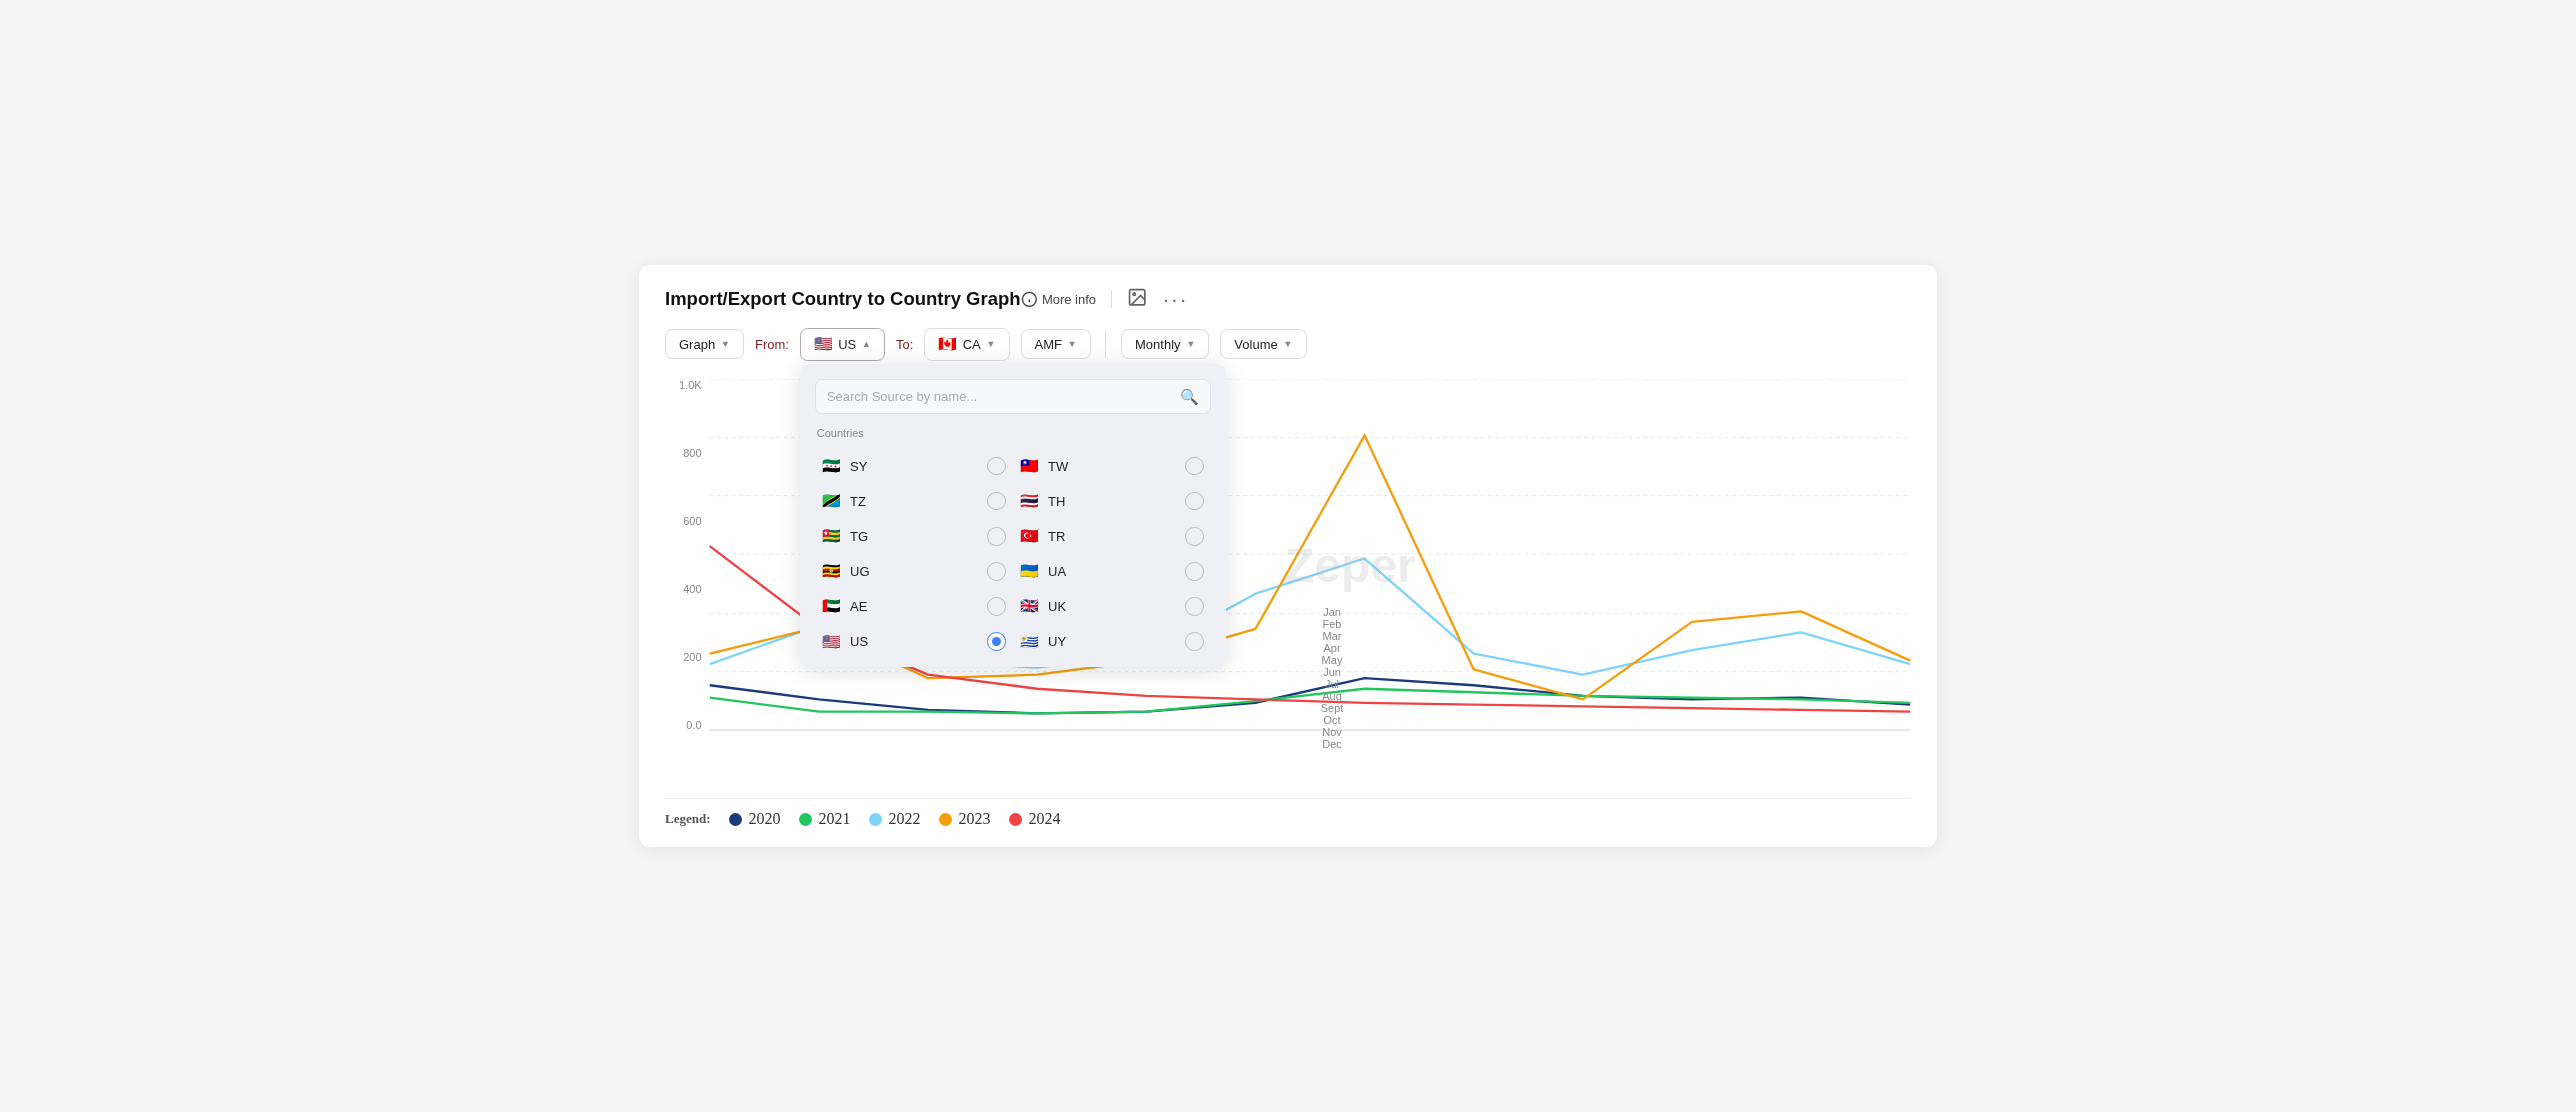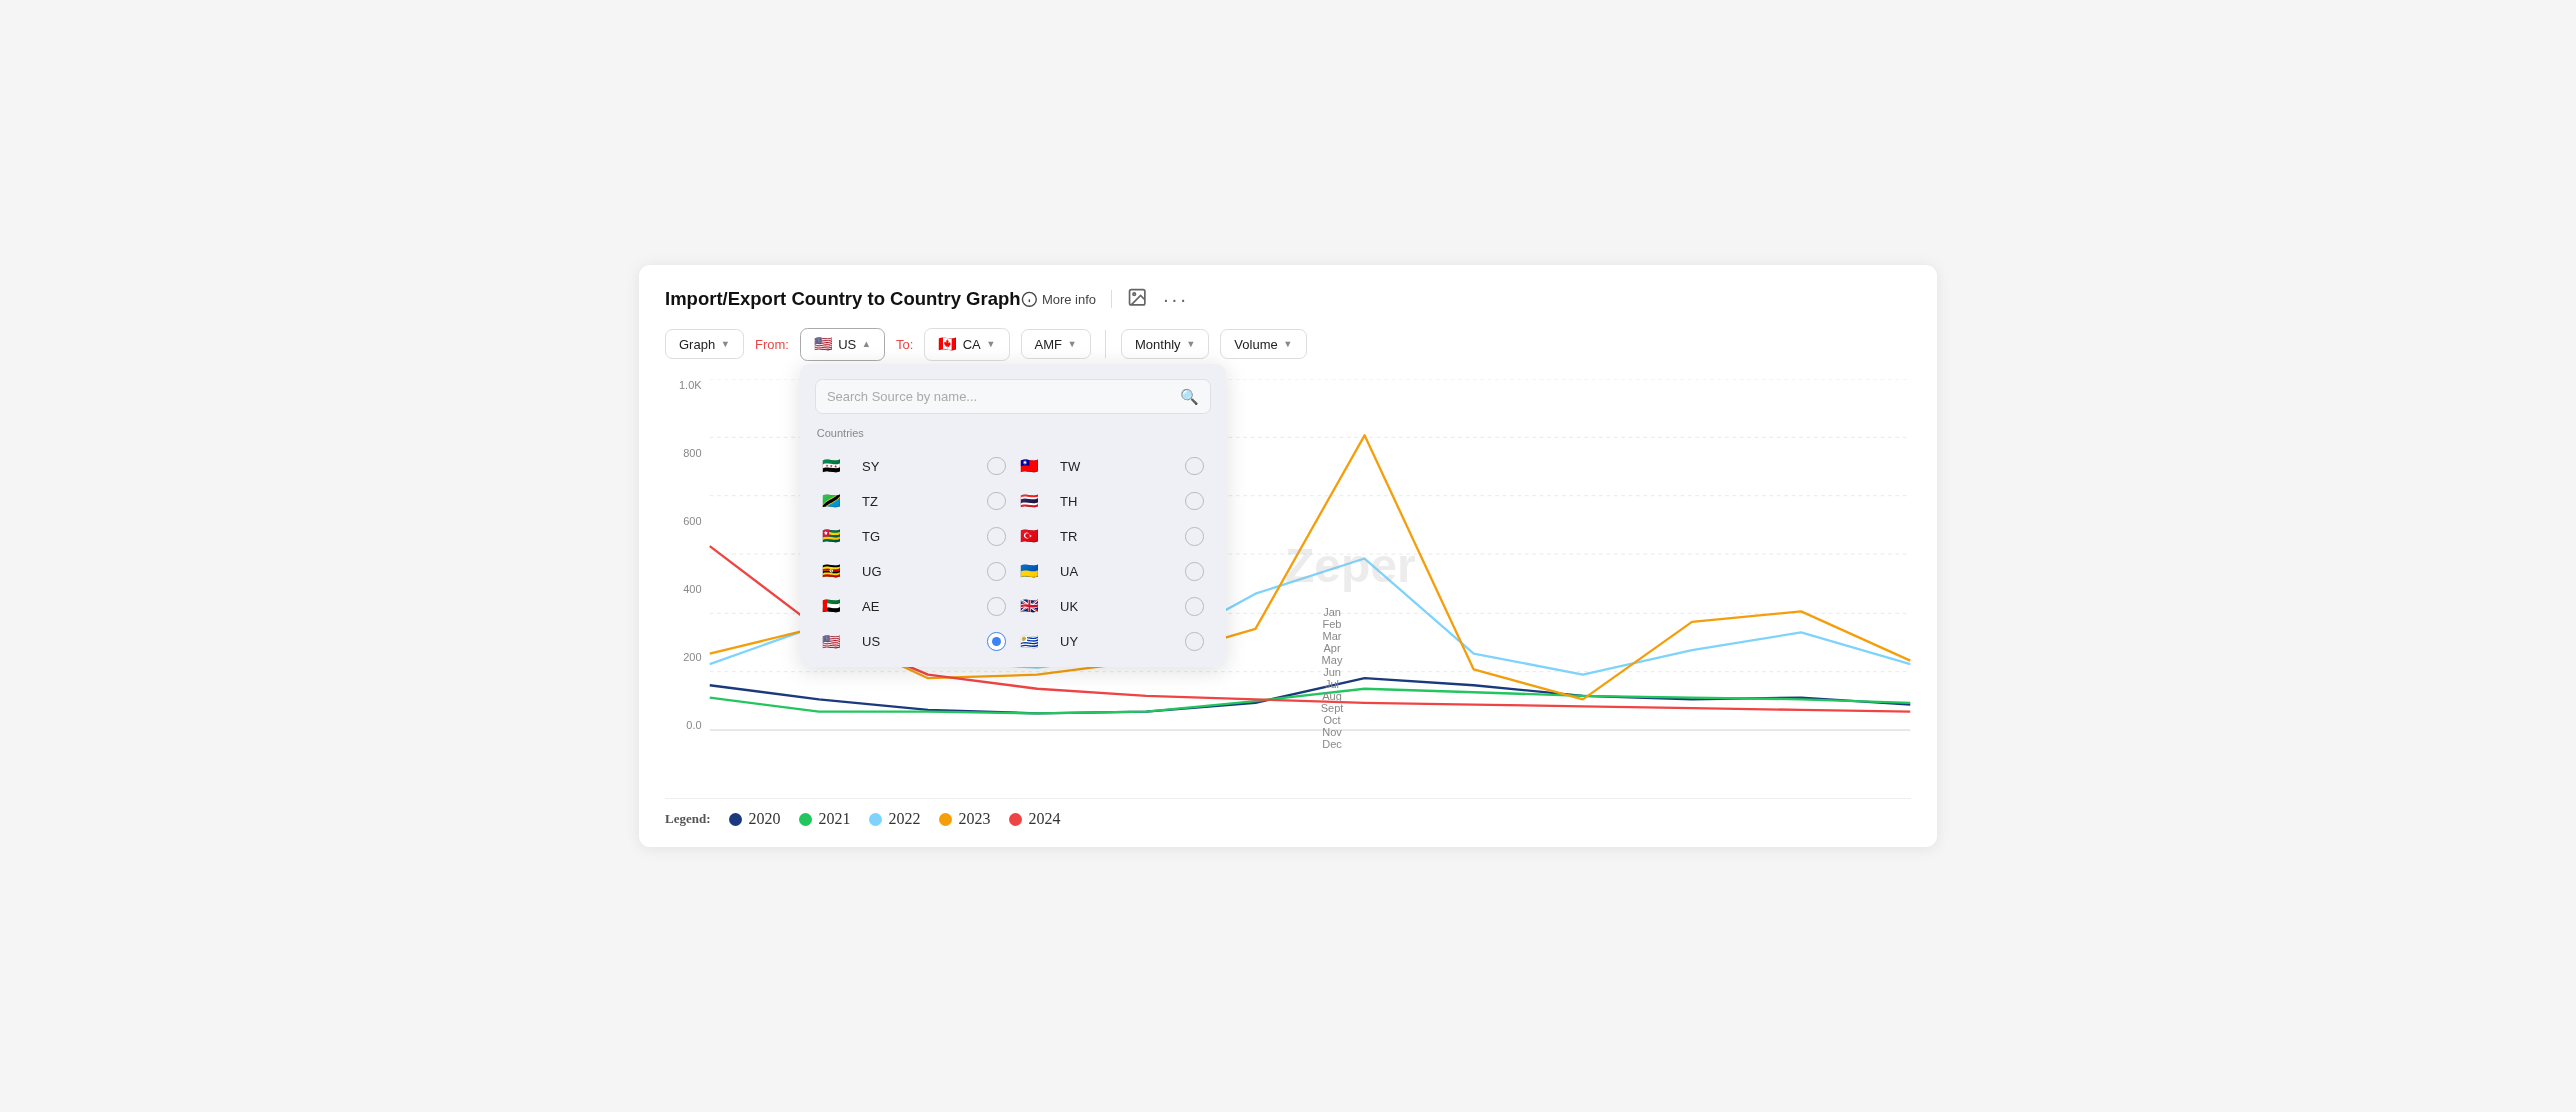--- a/index.html
+++ b/index.html
@@ -79,21 +79,21 @@
     }
     .dropdown-btn.active {
       border-color: #aaa;
     }
     .dropdown-btn .chevron {
       font-size: 9.3px;
       color: #888;
     }
     .label-text {
       font-size: 13px;
-      color: #ef4444;
+      color: #7f1d1d;
     }
     .flag-emoji {
       font-size: 15px;
     }
     .separator {
       width: 0.9px;
       height: 28px;
       background: #ddd;
       margin: 0 3.7px;
     }
@@ -155,21 +155,20 @@
       border-radius: 1.9px;
       display: inline-block;
       font-size: 15px;
       line-height: 14px;
     }
     .country-code {
       font-size: 13px;
       font-weight: 500;
       color: #222;
       flex: 1;
-      margin-left: 12px;
     }
     .radio-btn {
       width: 18.5px;
       height: 18.5px;
       border-radius: 50%;
       border: 1.9px solid #bbb;
       display: flex;
       align-items: center;
       justify-content: center;
       flex-shrink: 0;

